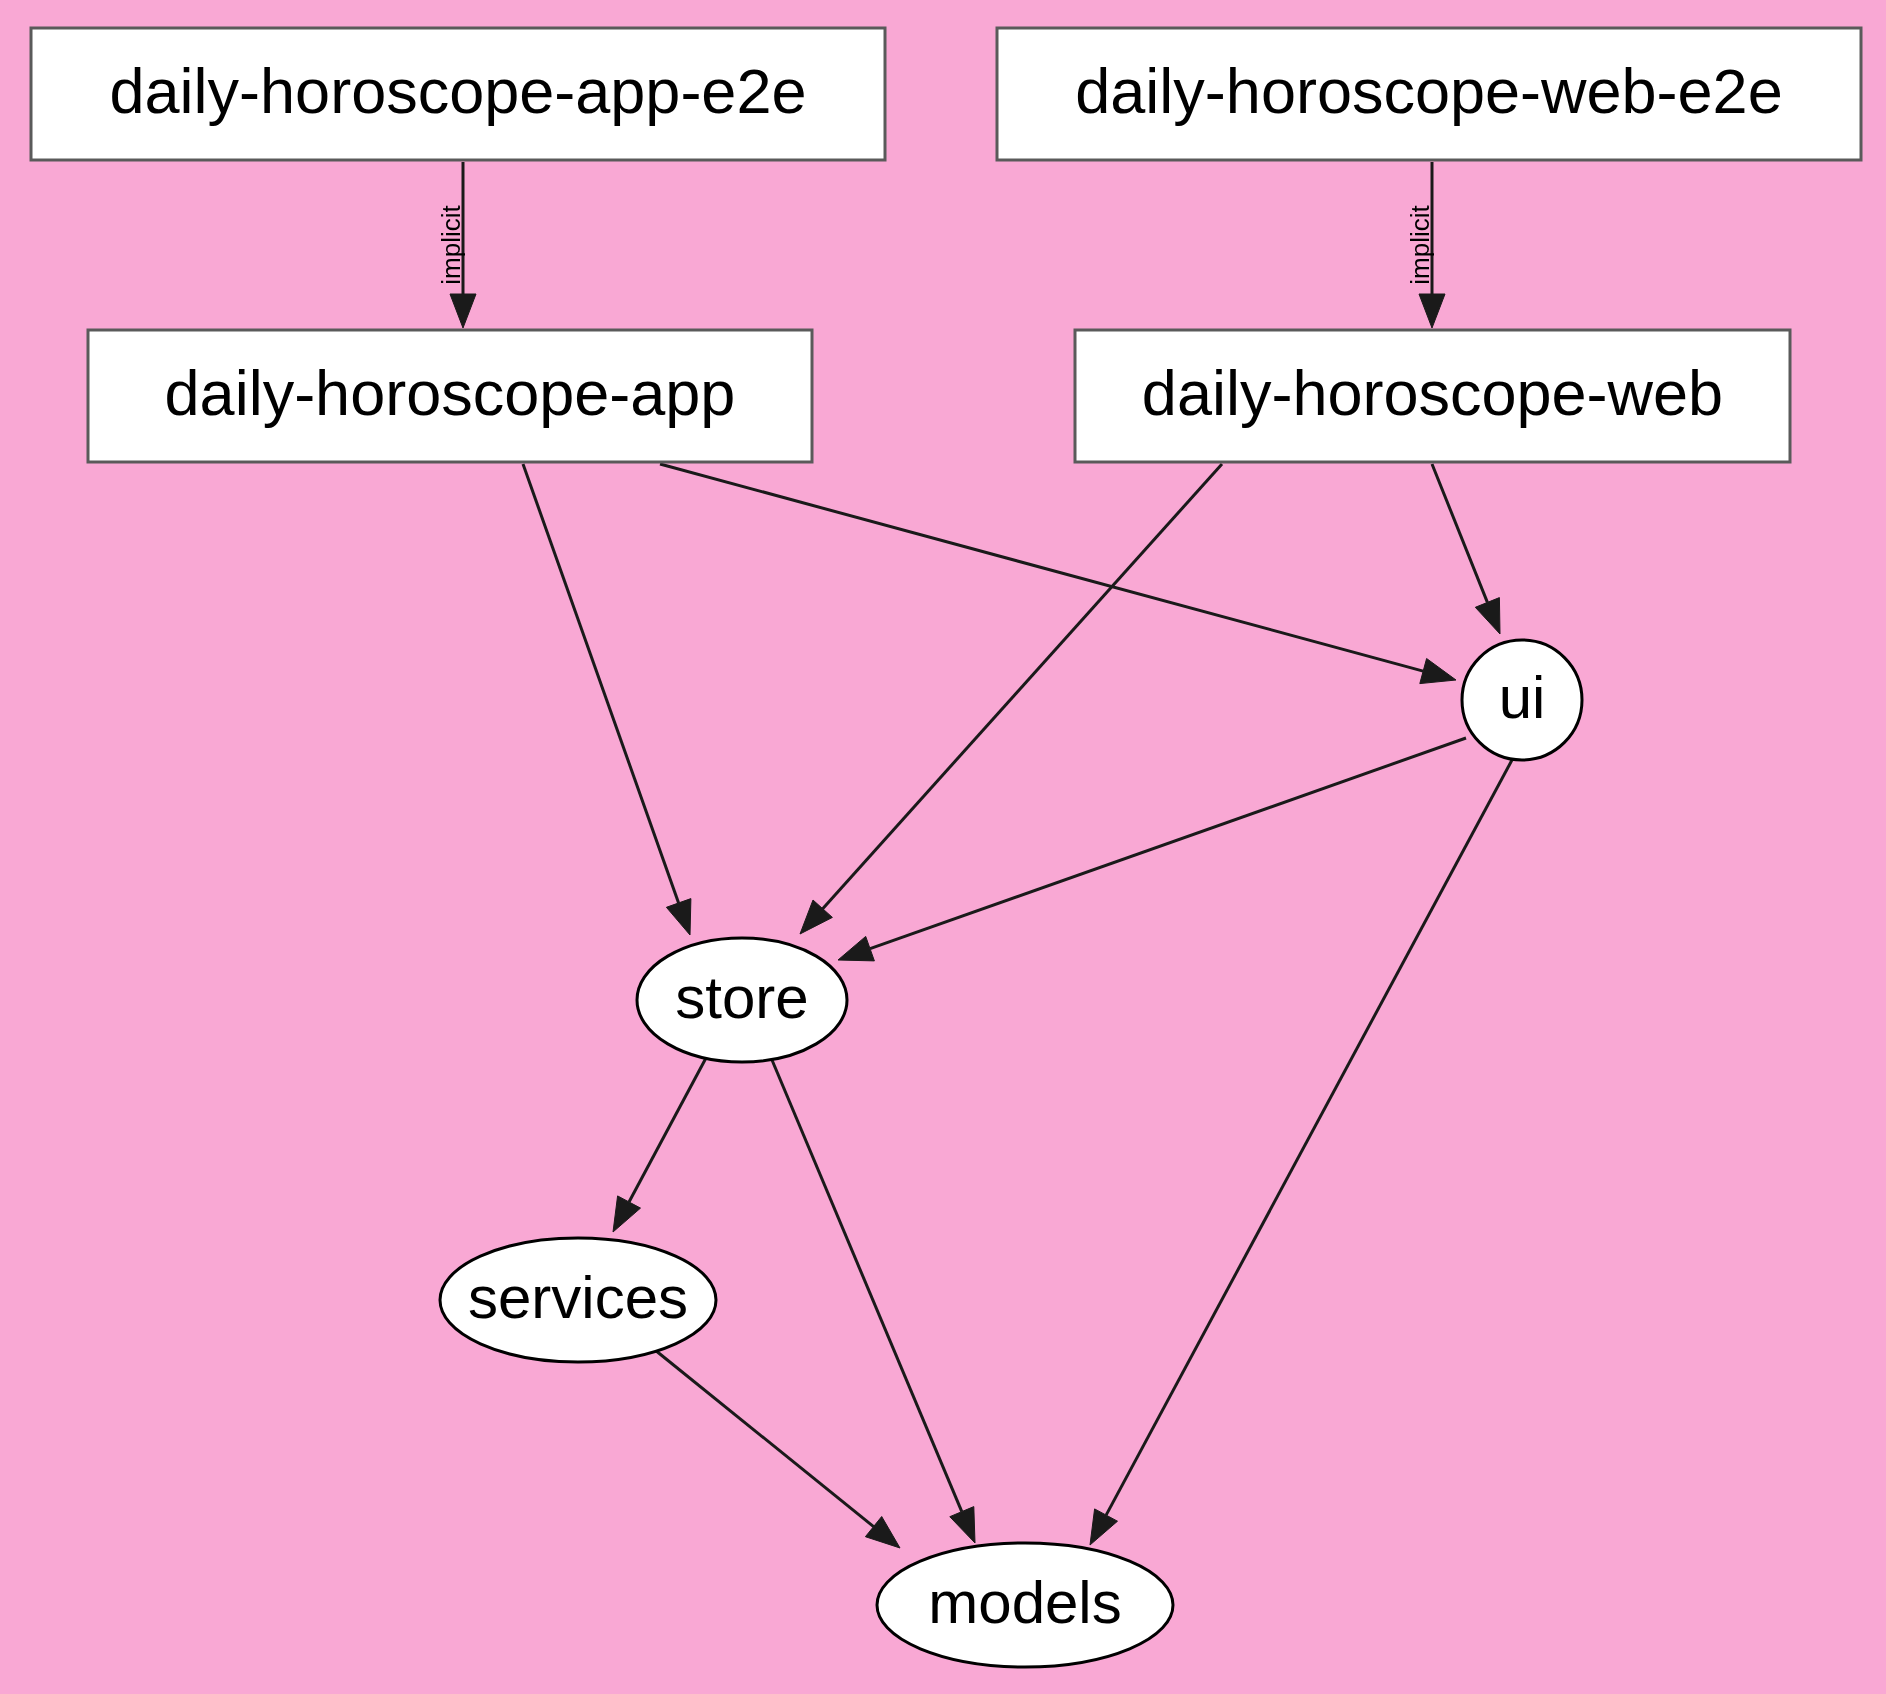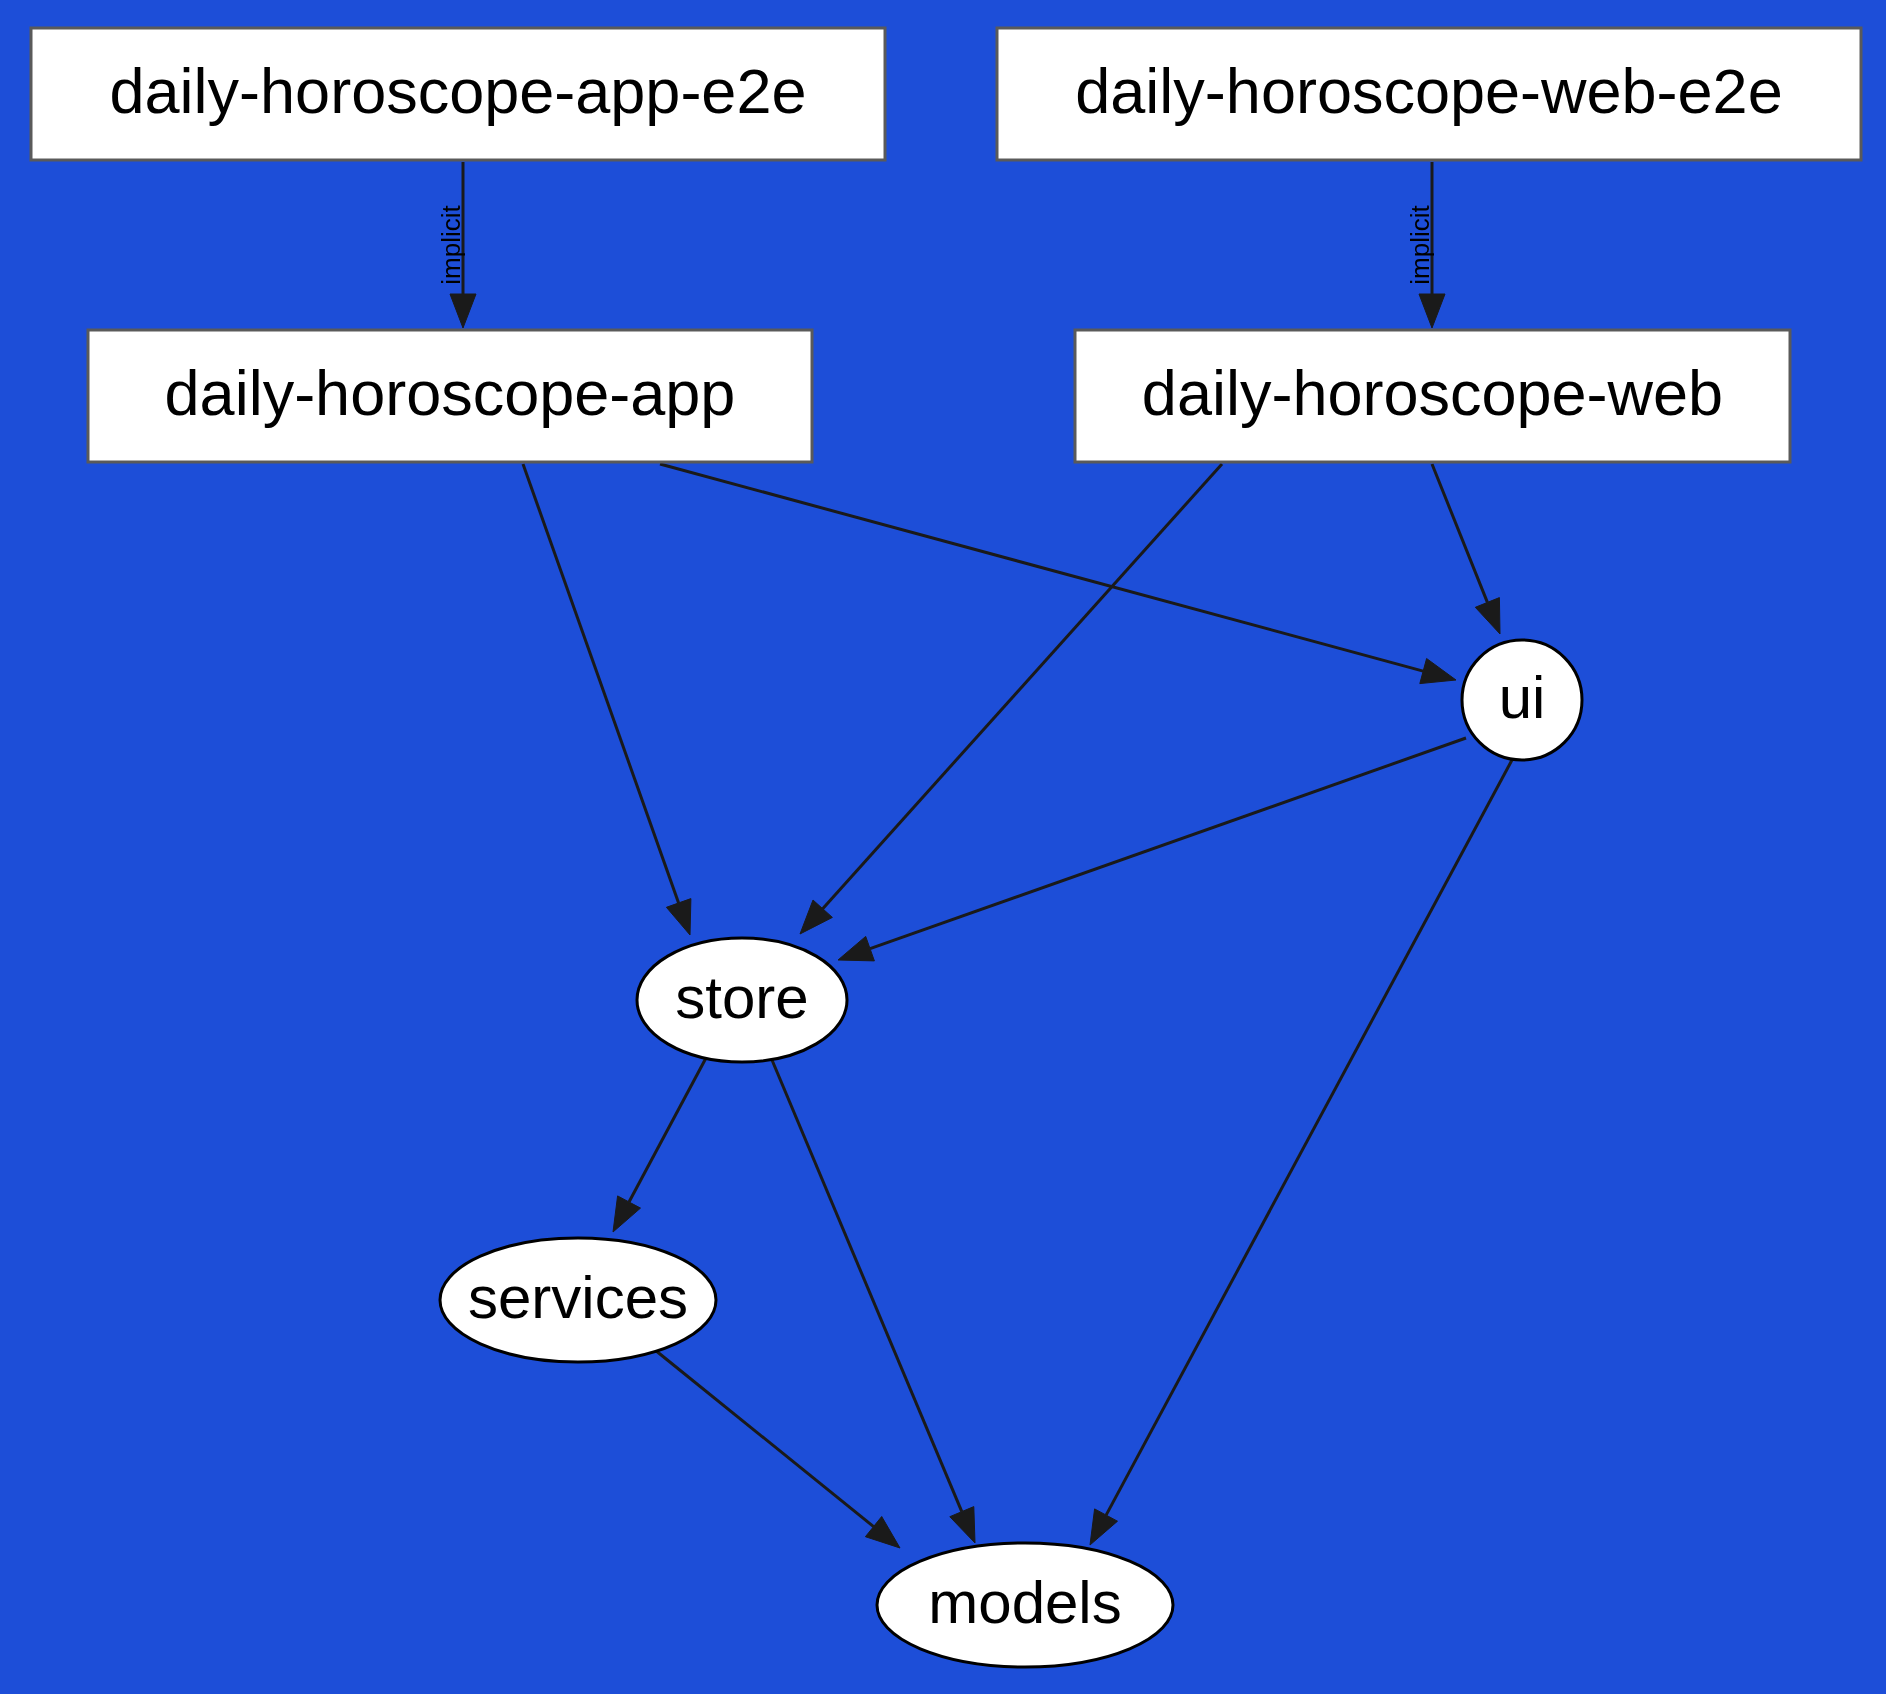--- a/index.html
+++ b/index.html
@@ -7,21 +7,21 @@
     padding: 0;
     background: #ffffff;
   }
   body {
     font-family: "Liberation Sans", sans-serif;
   }
   #graph-canvas {
     position: relative;
     width: 1886px;
     height: 1694px;
-    background: #1d4ed8;
+    background: #f9a8d4;
     overflow: hidden;
   }
   #graph-svg {
     position: absolute;
     top: 0;
     left: 0;
     width: 1886px;
     height: 1694px;
   }
   .node-box-label,

